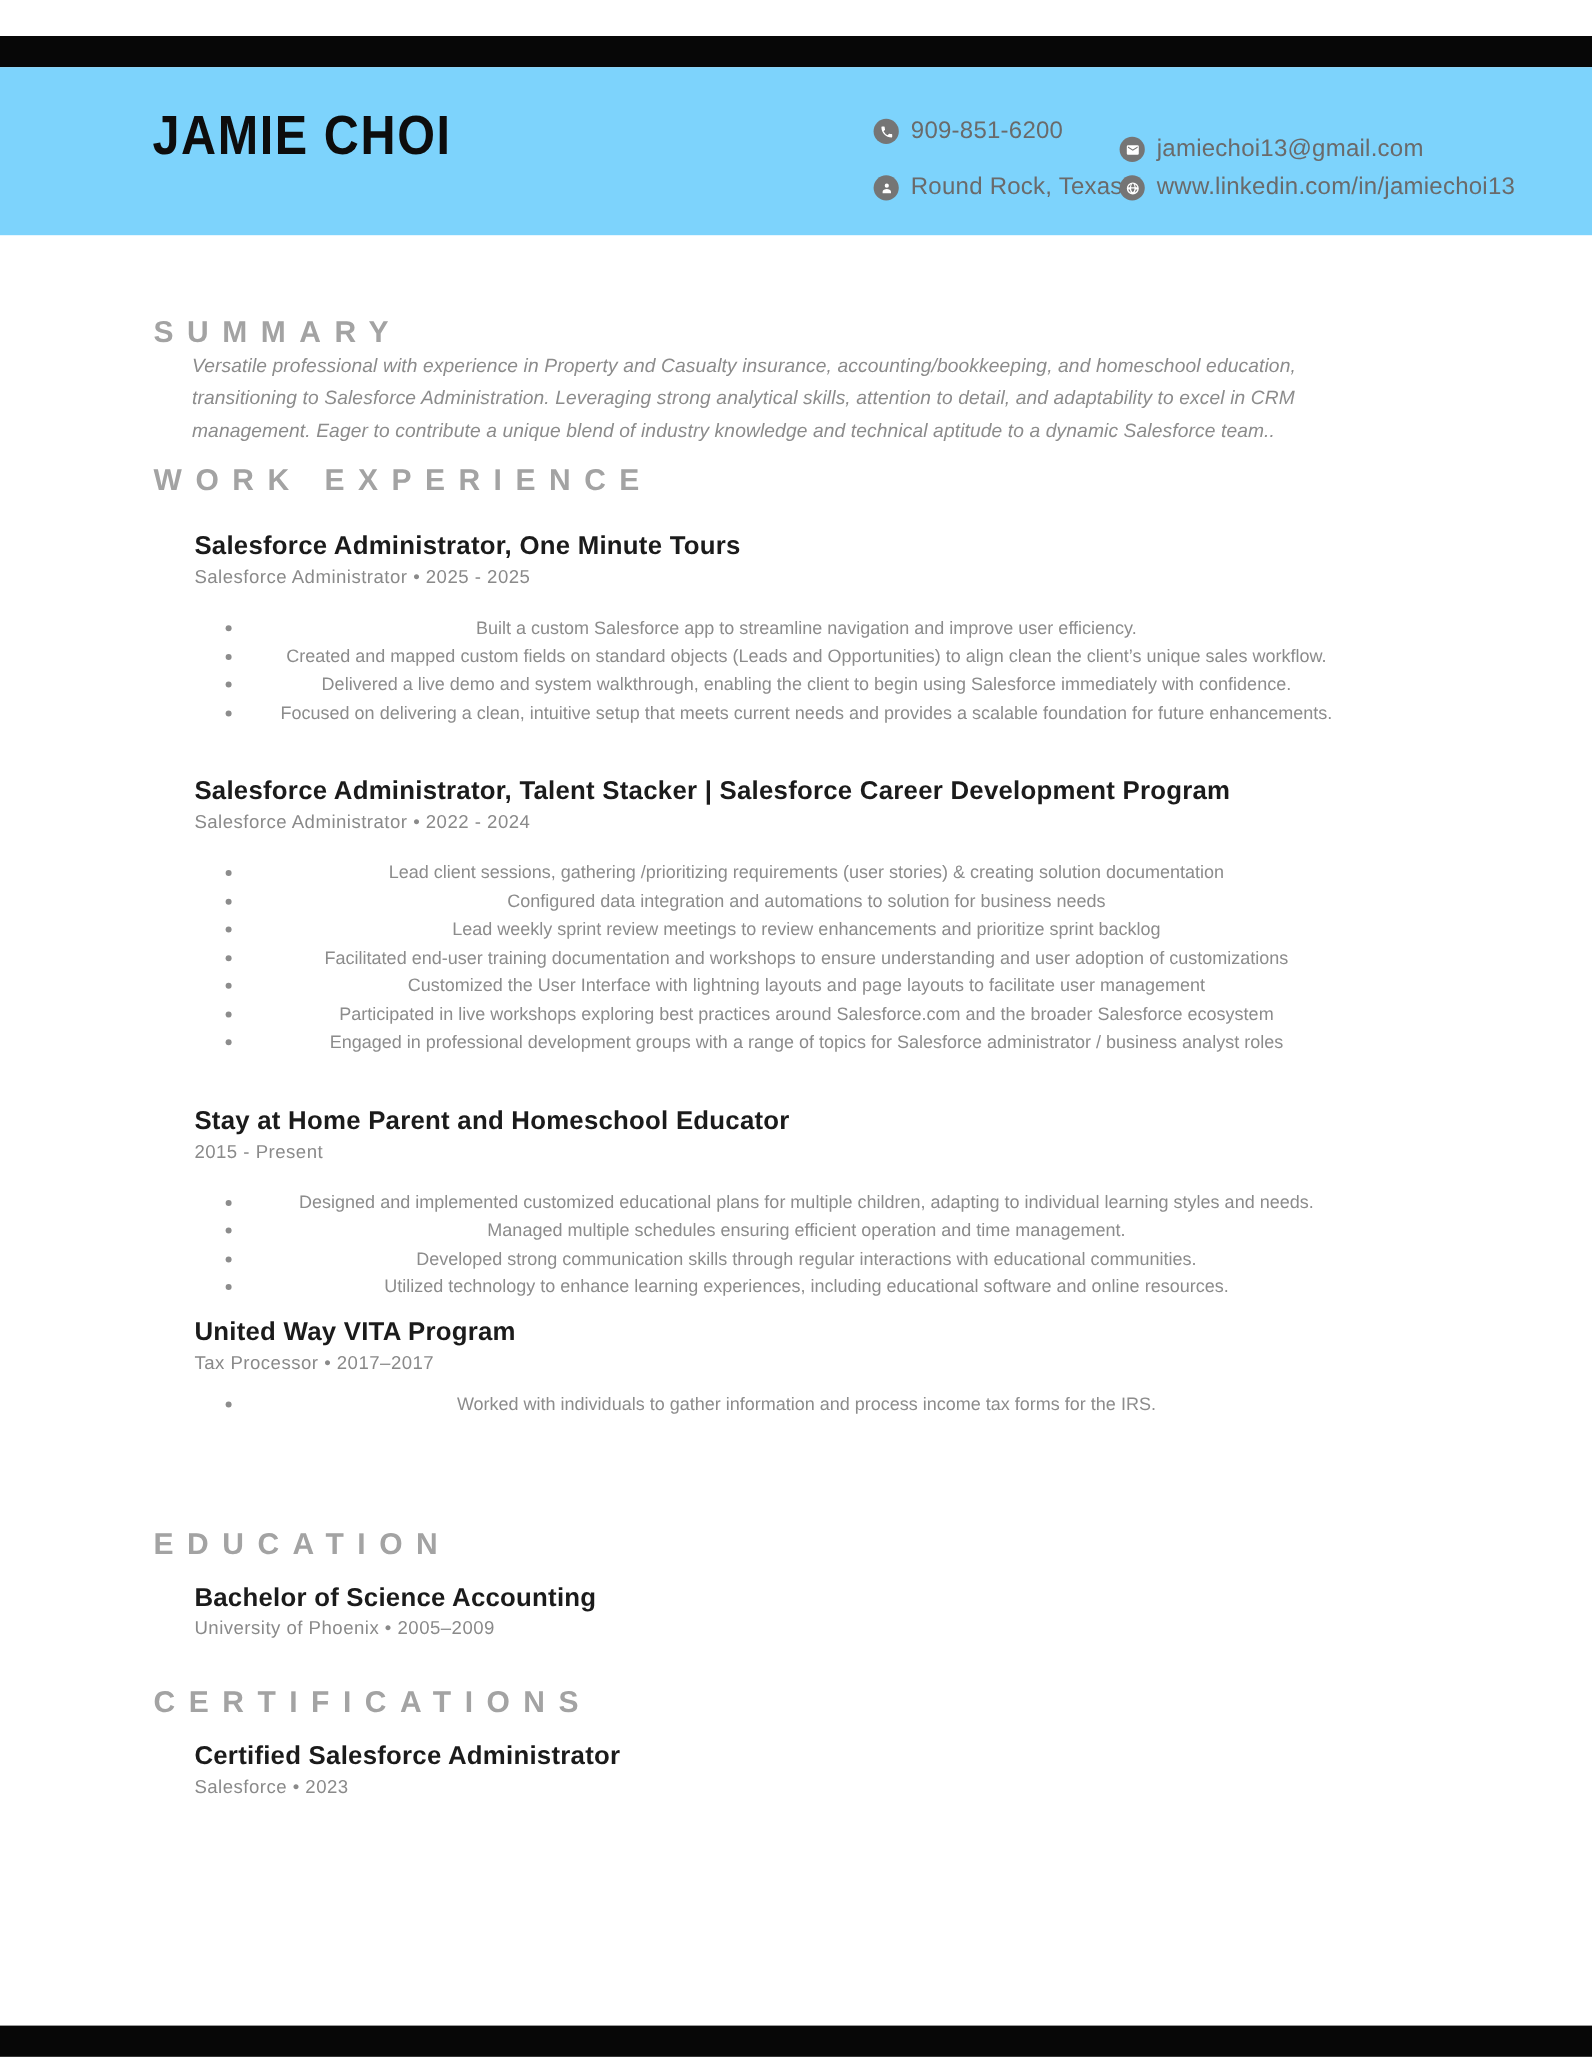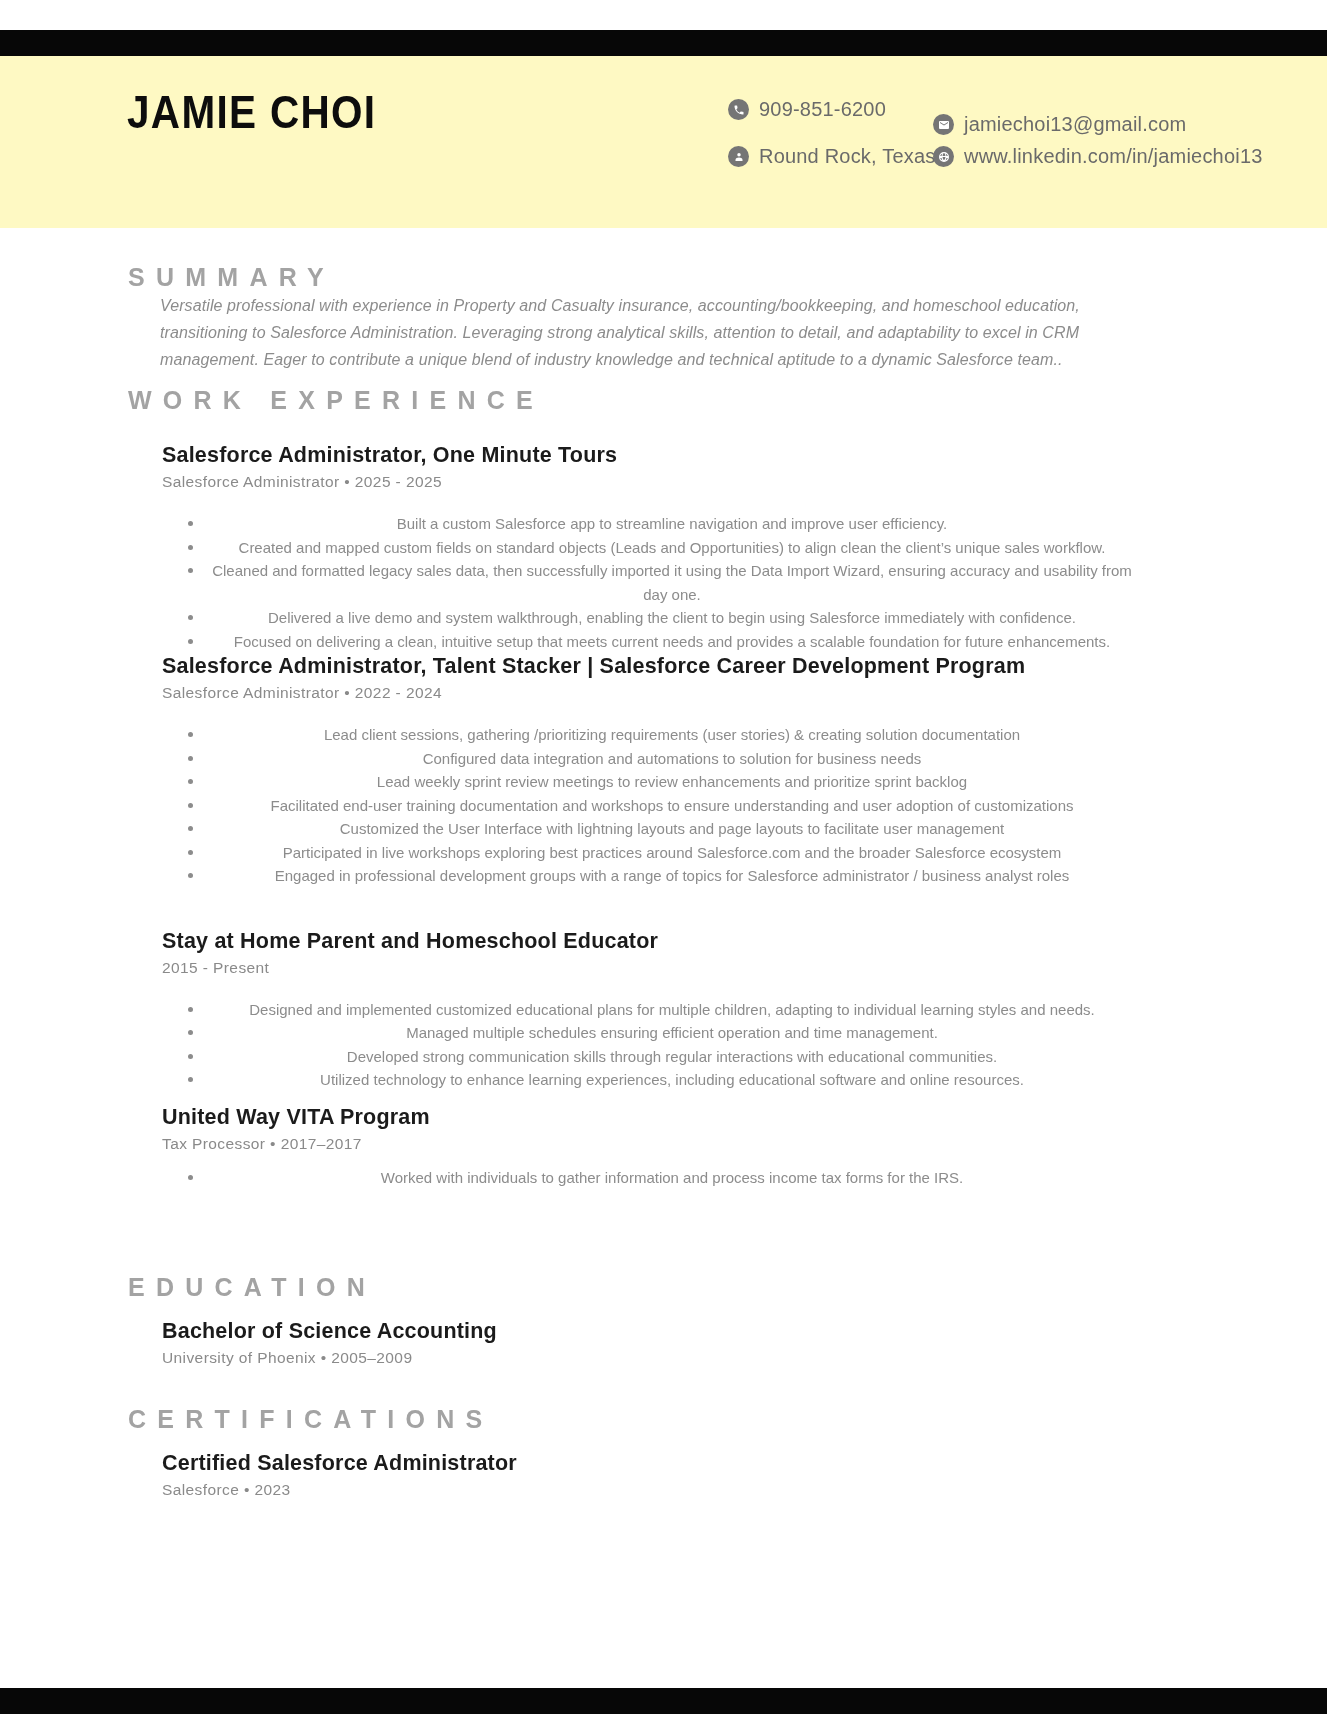--- a/index.html
+++ b/index.html
@@ -3,21 +3,21 @@
 <meta charset="utf-8">
 <style>
   html,body{margin:0;padding:0;background:#ffffff;}
   .page{position:relative;width:1327px;height:1718px;background:#ffffff;overflow:hidden;
         font-family:"Liberation Sans",sans-serif;}
   
   .accent-bar{position:absolute;left:0;width:1327px;height:26px;background:#070707;}
   .accent-bar.top{top:30px;}
   .accent-bar.bottom{top:1688px;}
   
-  .band{position:absolute;left:0;top:56px;width:1327px;height:172px;background:#fef9c3;}
+  .band{position:absolute;left:0;top:56px;width:1327px;height:140px;background:#7dd3fc;}
   .name{position:absolute;left:127px;top:30px;margin:0;font-size:46px;line-height:52px;
         font-weight:bold;letter-spacing:1.5px;color:#0d0d0d;white-space:nowrap;
         transform:scaleX(.88);transform-origin:left top;}
   .contact{position:absolute;display:flex;align-items:center;gap:10px;}
   .contact .ic{width:21px;height:21px;border-radius:50%;background:#757575;
                display:flex;align-items:center;justify-content:center;flex:none;}
   .contact .ic svg{width:12px;height:12px;fill:#ffffff;}
   .contact .txt{font-size:20px;color:#6a6a6a;letter-spacing:.2px;white-space:nowrap;}
   .c-phone{left:728px;top:42px;}
   .c-email{left:933px;top:57px;}
@@ -28,21 +28,21 @@
   .sec-heading{margin:0;font-size:25px;line-height:22px;font-weight:bold;
                letter-spacing:.45em;color:#a3a3a3;}
   #summary-section{top:266px;}
   .summary-text{margin:4px 0 0 32px;width:950px;font-size:16px;line-height:27px;
                 color:#8c8c8c;letter-spacing:.1px;font-style:italic;}
   #work-section{top:389px;}
   #education-section{top:1276px;}
   #cert-section{top:1408px;}
   .job{margin-left:34px;}
   .job.j1{margin-top:31px;}
-  .job.j2{}
+  .job.j2{margin-top:40px;}
   .job.j3{margin-top:40px;}
   .job.j4{margin-top:12px;}
   .entry{margin:20px 0 0 34px;}
   .job-title,.entry-title{margin:0;font-size:21.5px;line-height:26px;font-weight:bold;
             color:#1b1b1b;letter-spacing:.2px;}
   .job-sub,.entry-sub{margin:4px 0 0;font-size:15.5px;line-height:20px;color:#8a8a8a;
            letter-spacing:.4px;}
   .job ul{list-style:none;margin:20px 0 0 24px;padding:0;width:952px;}
   .job.j4 ul{margin-top:12px;}
   .job li{position:relative;padding-left:20px;font-size:15px;line-height:23.5px;
@@ -104,21 +104,20 @@
 
   <div class="section" id="work-section">
     <h2 class="sec-heading">WORK EXPERIENCE</h2>
     <div id="jobs-container">
         <div class="job j1">
           <h3 class="job-title">Salesforce Administrator, One Minute Tours</h3>
           <div class="job-sub">Salesforce Administrator • 2025 - 2025</div>
           <ul>
             <li>Built a custom Salesforce app to streamline navigation and improve user efficiency.</li>
             <li>Created and mapped custom fields on standard objects (Leads and Opportunities) to align clean the client’s unique sales workflow.</li>
-            <li>Cleaned and formatted legacy sales data, then successfully imported it using the Data Import Wizard, ensuring accuracy and usability from day one.</li>
             <li>Delivered a live demo and system walkthrough, enabling the client to begin using Salesforce immediately with confidence.</li>
             <li>Focused on delivering a clean, intuitive setup that meets current needs and provides a scalable foundation for future enhancements.</li>
           </ul>
         </div>
         <div class="job j2">
           <h3 class="job-title">Salesforce Administrator, Talent Stacker | Salesforce Career Development Program</h3>
           <div class="job-sub">Salesforce Administrator • 2022 - 2024</div>
           <ul>
             <li>Lead client sessions, gathering /prioritizing requirements (user stories) &amp; creating solution documentation</li>
             <li>Configured data integration and automations to solution for business needs</li>

